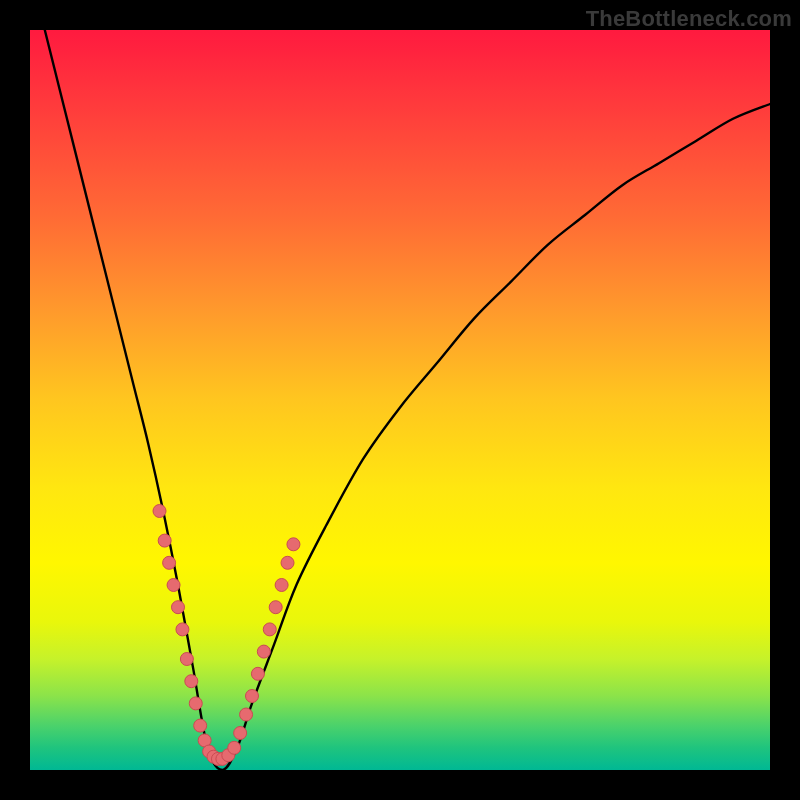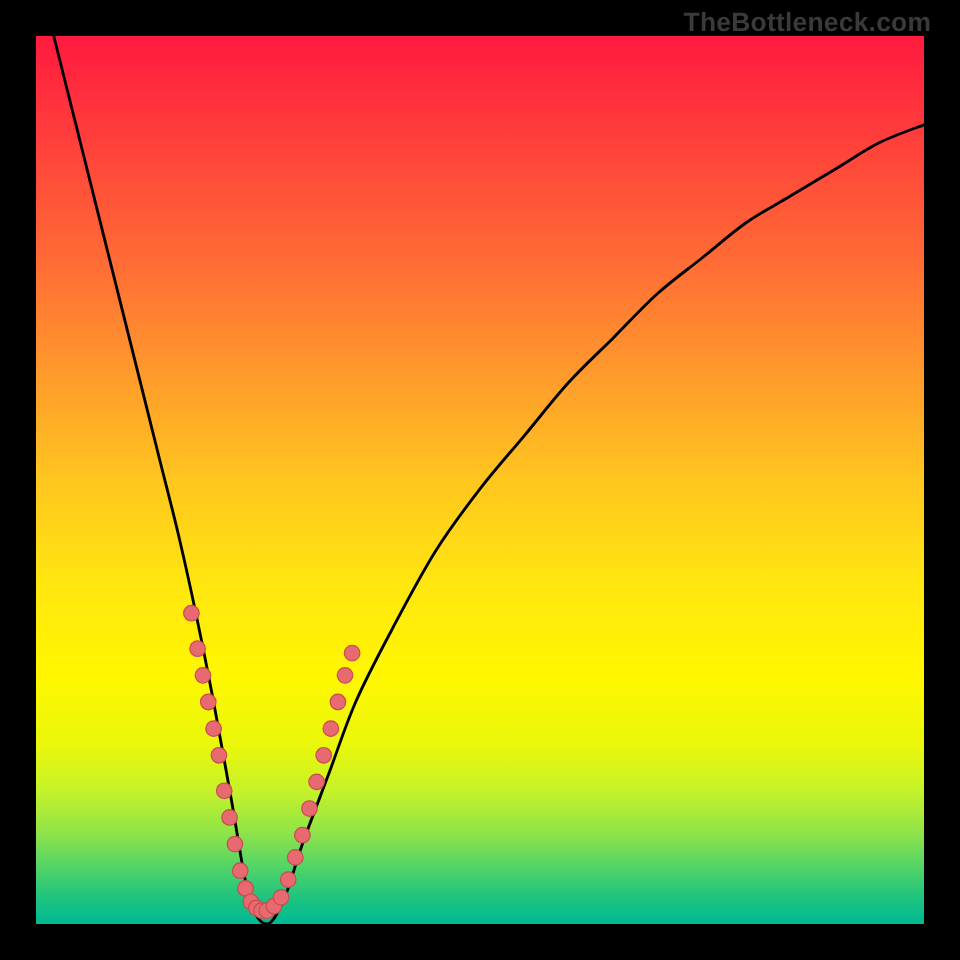--- a/index.html
+++ b/index.html
@@ -36,21 +36,21 @@
       #c6f22a 85%,
       #8be34a 90%,
       #4bd26b 94%,
       #1fc47e 97%,
       #00b894 100%
     );
   }
   .watermark {
     position: absolute;
     top: 6px;
-    right: 24px;
+    right: 8px;
     color: #3a3a3a;
     font-size: 22px;
     font-weight: 600;
     letter-spacing: 0.2px;
     user-select: none;
   }
   svg.curve {
     position: absolute;
     inset: 0;
     width: 100%;

